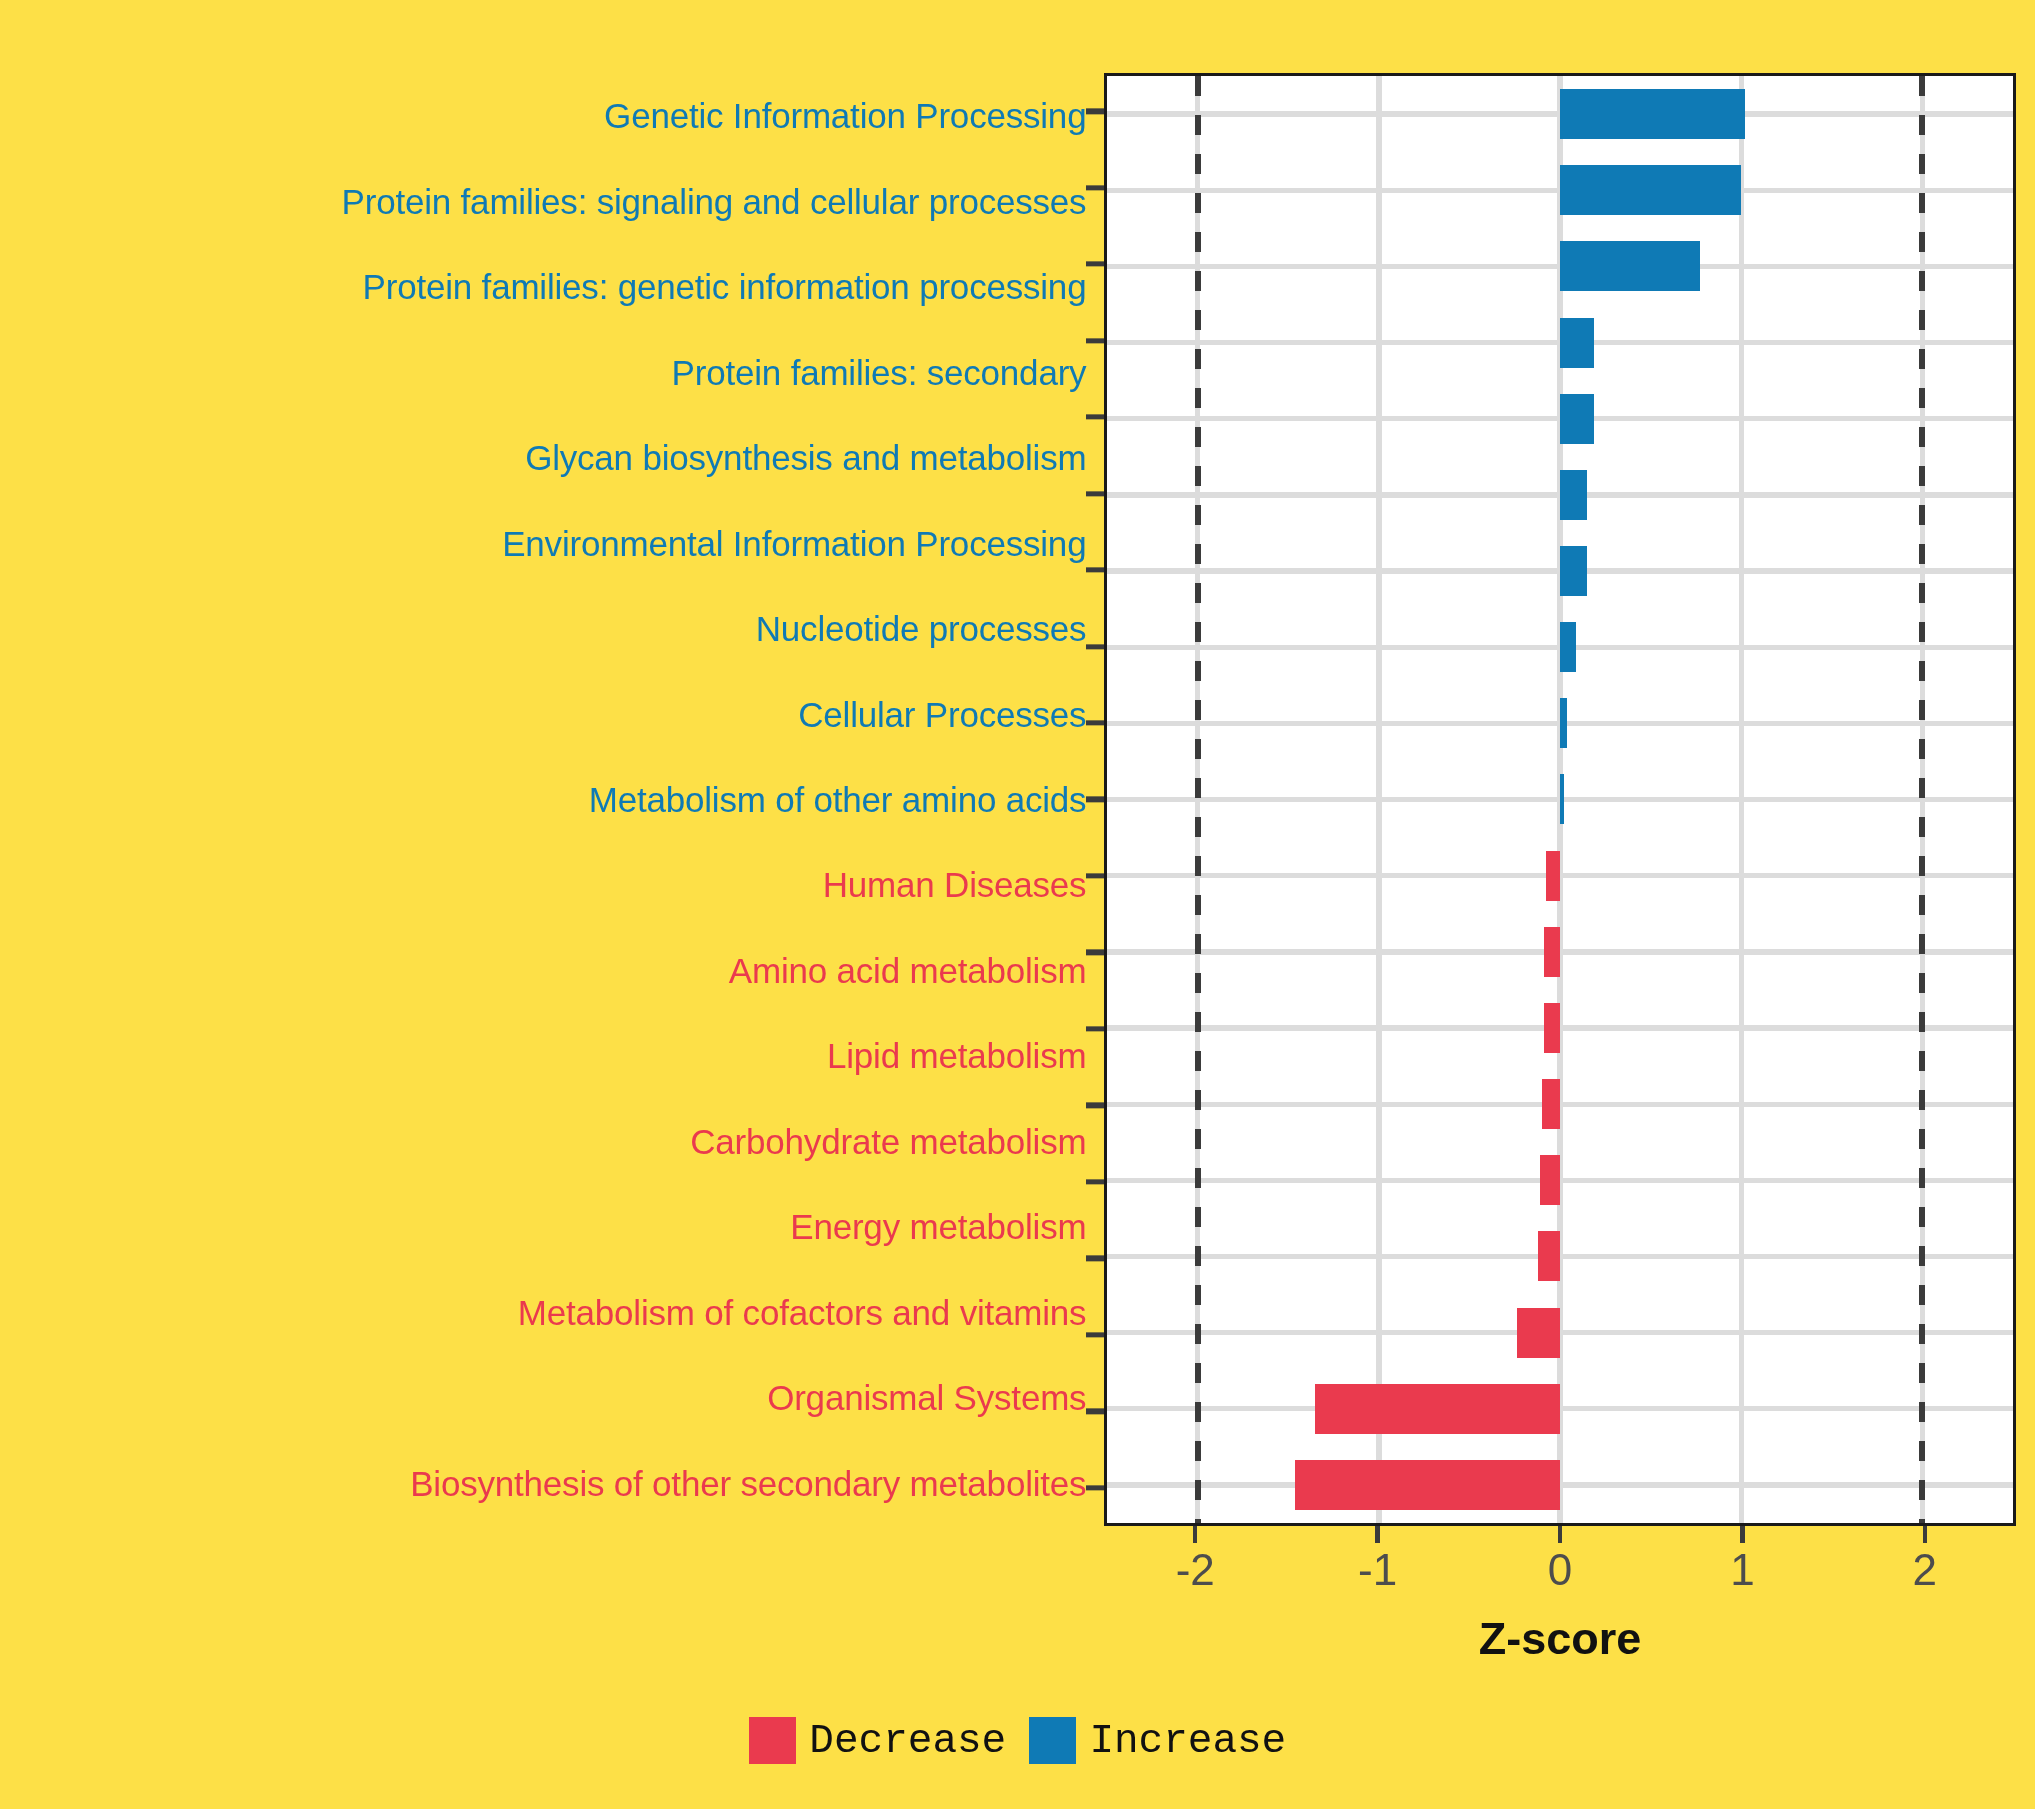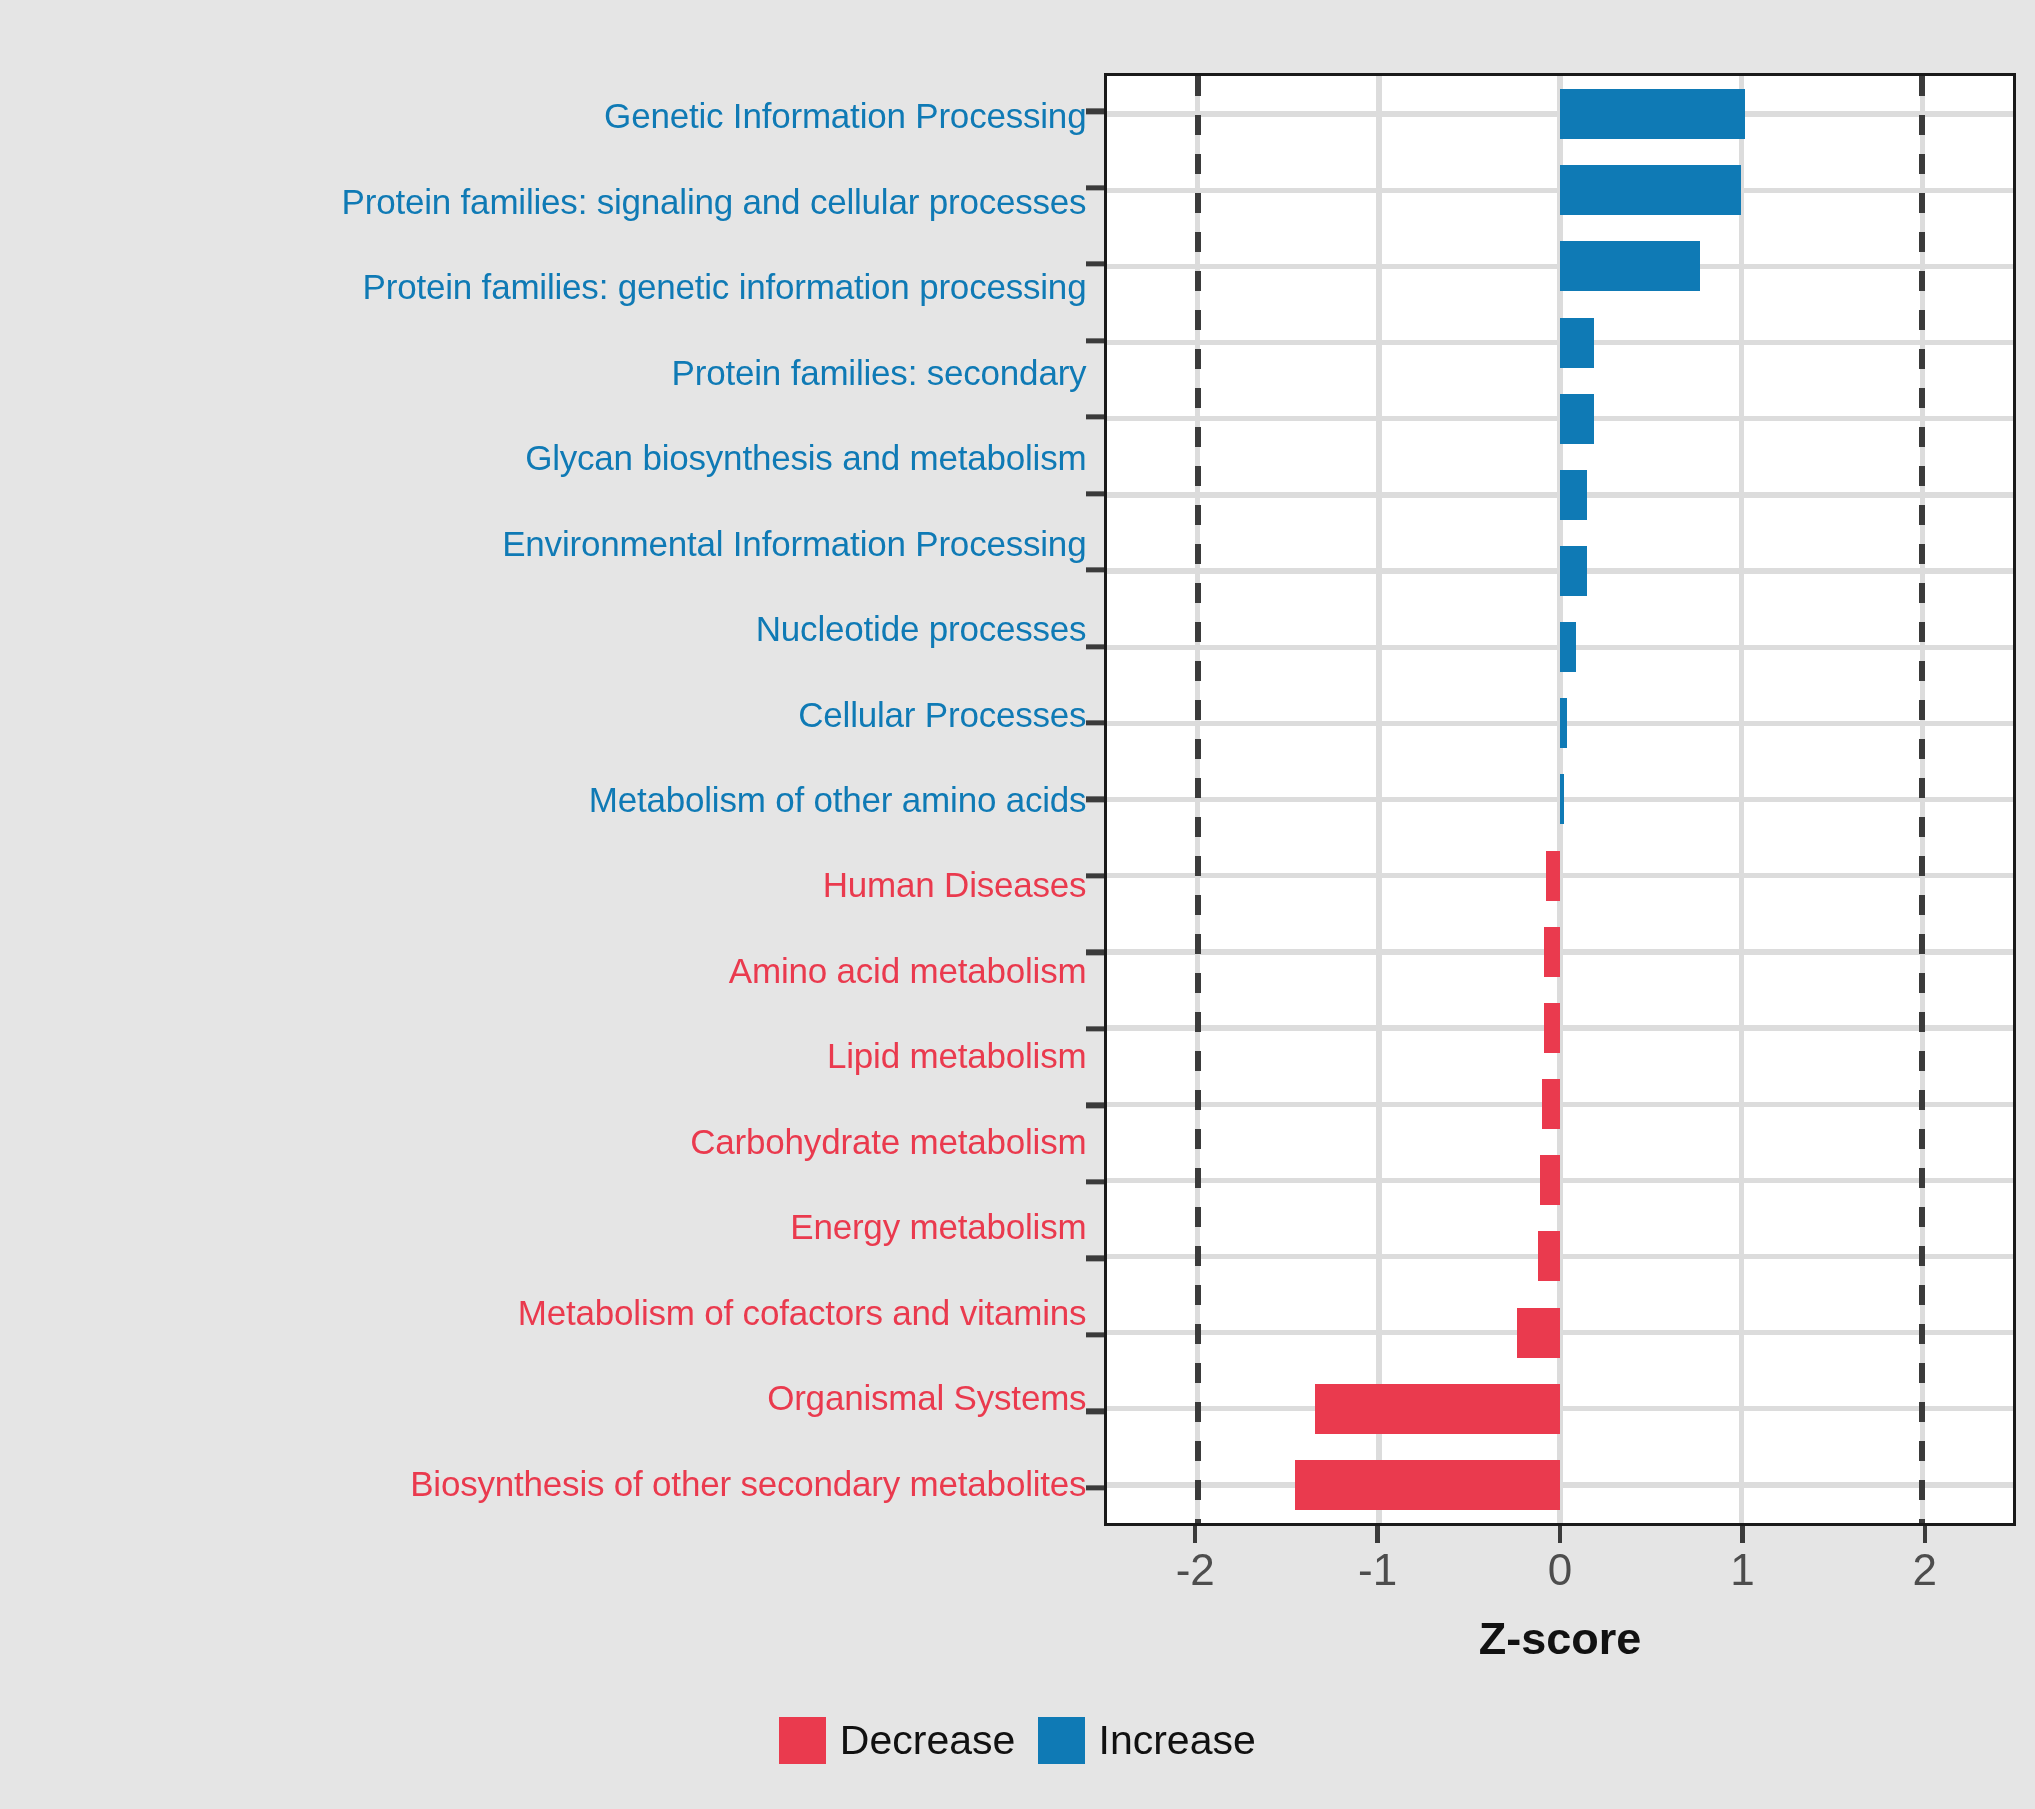--- a/index.html
+++ b/index.html
@@ -12,21 +12,21 @@
     width: 2035px;
     height: 1809px;
     font-family: "Liberation Sans", sans-serif;
     overflow: hidden;
   }
 
   #figure {
     position: relative;
     width: 2035px;
     height: 1809px;
-    background: #e5e5e5;
+    background: #fde047;
   }
 
   
   #ylabels {
     position: absolute;
     left: 0px;
     top: 73px;
     width: 1097px;
     height: 1453px;
     display: flex;
@@ -214,20 +214,21 @@
   .legend-swatch {
     width: 47px;
     height: 47px;
   }
   .legend-swatch.dec { background: #ea3a4e; }
   .legend-swatch.inc { background: #0f7ab5; }
   .legend-label {
     font-size: 41px;
     color: #111111;
     white-space: nowrap;
+    font-family: Liberation Mono, monospace;
   }
 </style>
 </head>
 <body>
 
 <div id="figure">
 
   <div id="ylabels">
       <div class="ylabel-row">
         <span class="ylabel-text inc">Genetic Information Processing</span>

